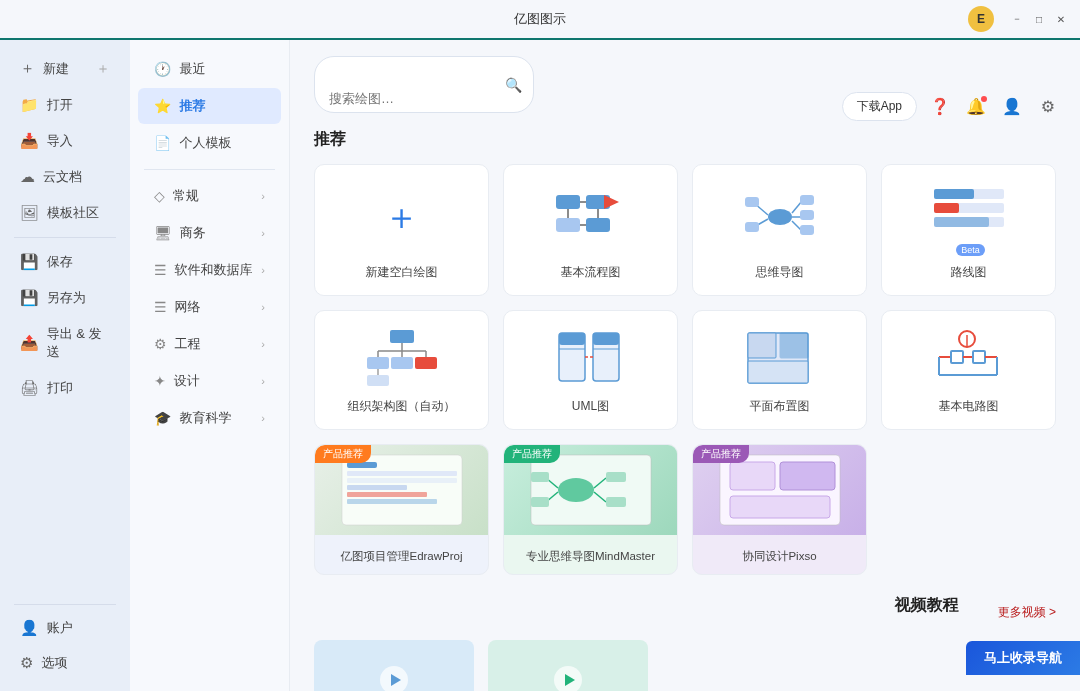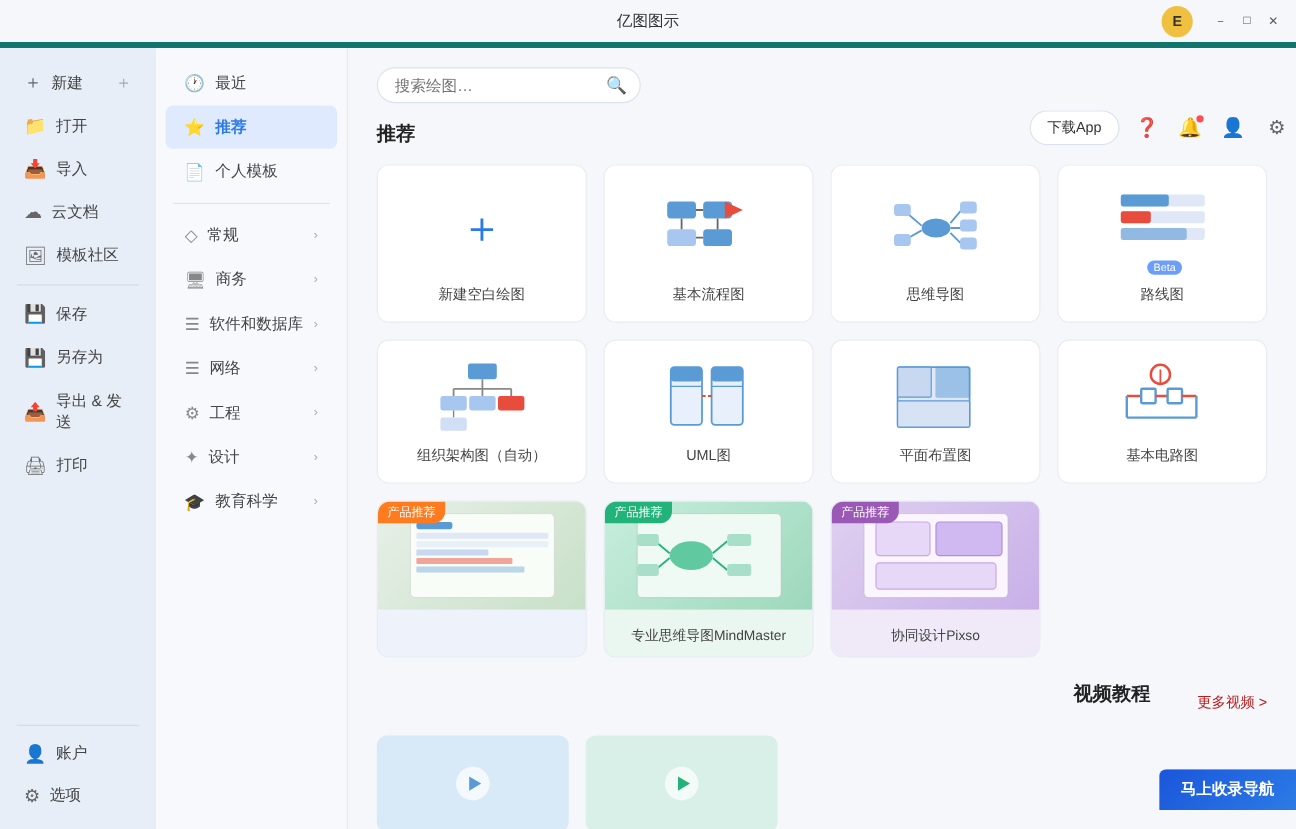--- a/index.html
+++ b/index.html
@@ -14,21 +14,21 @@
     }
 
     
     .title-bar {
       height: 40px;
       background: #f5f7fb;
       display: flex;
       align-items: center;
       justify-content: center;
       position: relative;
-      border-bottom: 5px solid #0f766e;
+      border-bottom: 2px solid #0f766e;
       flex-shrink: 0;
     }
     .title-bar-title {
       font-size: 13px;
       color: #333;
     }
     .title-bar-controls {
       position: absolute;
       right: 12px;
       display: flex;
@@ -151,28 +151,28 @@
       align-items: center;
       background: #fff;
       border: 1px solid #dce3ee;
       border-radius: 20px;
       padding: 6px 14px;
       width: 220px;
       margin-bottom: 16px;
     }
     .search-bar input {
       border: none; outline: none; background: transparent;
-      font-size: 13px; color: #666; flex: 1;
+      font-size: 13px; color: #666; flex: 1; margin-top: 28px;
     }
     .search-icon { font-size: 14px; color: #aaa; }
 
     .top-actions {
       position: absolute;
       top: 52px;
-      right: 3px;
+      right: 19px;
       display: flex; align-items: center; gap: 10px;
     }
     .download-btn {
       background: #fff;
       border: 1px solid #dce3ee;
       border-radius: 16px;
       padding: 5px 14px;
       font-size: 12px;
       color: #333;
       cursor: pointer;
@@ -582,20 +582,21 @@
           <svg width="130" height="80" viewBox="0 0 130 80">
             <rect x="5" y="5" width="120" height="70" rx="4" fill="#f8fdf8" stroke="#ccc" stroke-width="0.5"></rect>
             <rect x="10" y="12" width="30" height="6" rx="2" fill="#5b9bd5"></rect>
             <rect x="10" y="21" width="110" height="5" rx="1" fill="#e0e8f8"></rect>
             <rect x="10" y="28" width="110" height="5" rx="1" fill="#e8f0f8"></rect>
             <rect x="10" y="35" width="60" height="5" rx="1" fill="#c8d8f0"></rect>
             <rect x="10" y="42" width="80" height="5" rx="1" fill="#e74c3c" opacity="0.5"></rect>
             <rect x="10" y="49" width="90" height="5" rx="1" fill="#5b9bd5" opacity="0.4"></rect>
           </svg>
         </div>
+        <div class="template-card-label">亿图项目管理EdrawProj</div>
       </div>
 
       <div class="template-card product" style="background:#eaf7f0;">
         <div class="product-badge" style="background:#22b37a;">产品推荐</div>
         <div class="product-img-area" style="background:linear-gradient(135deg,#c8eedd,#9dd8bc);">
           <svg width="130" height="80" viewBox="0 0 130 80">
             <rect x="5" y="5" width="120" height="70" rx="4" fill="#f0faf5" stroke="#bbb" stroke-width="0.5"></rect>
             <ellipse cx="50" cy="40" rx="18" ry="12" fill="#22b37a" opacity="0.7"></ellipse>
             <line x1="68" y1="38" x2="80" y2="28" stroke="#22b37a" stroke-width="1.5"></line>
             <rect x="80" y="22" width="20" height="10" rx="2" fill="#a8dfc8"></rect>

